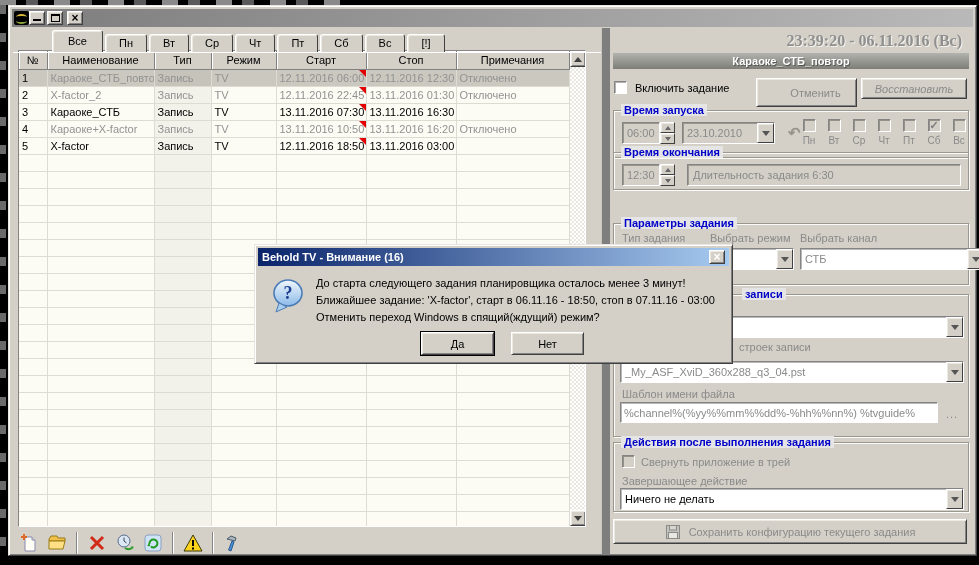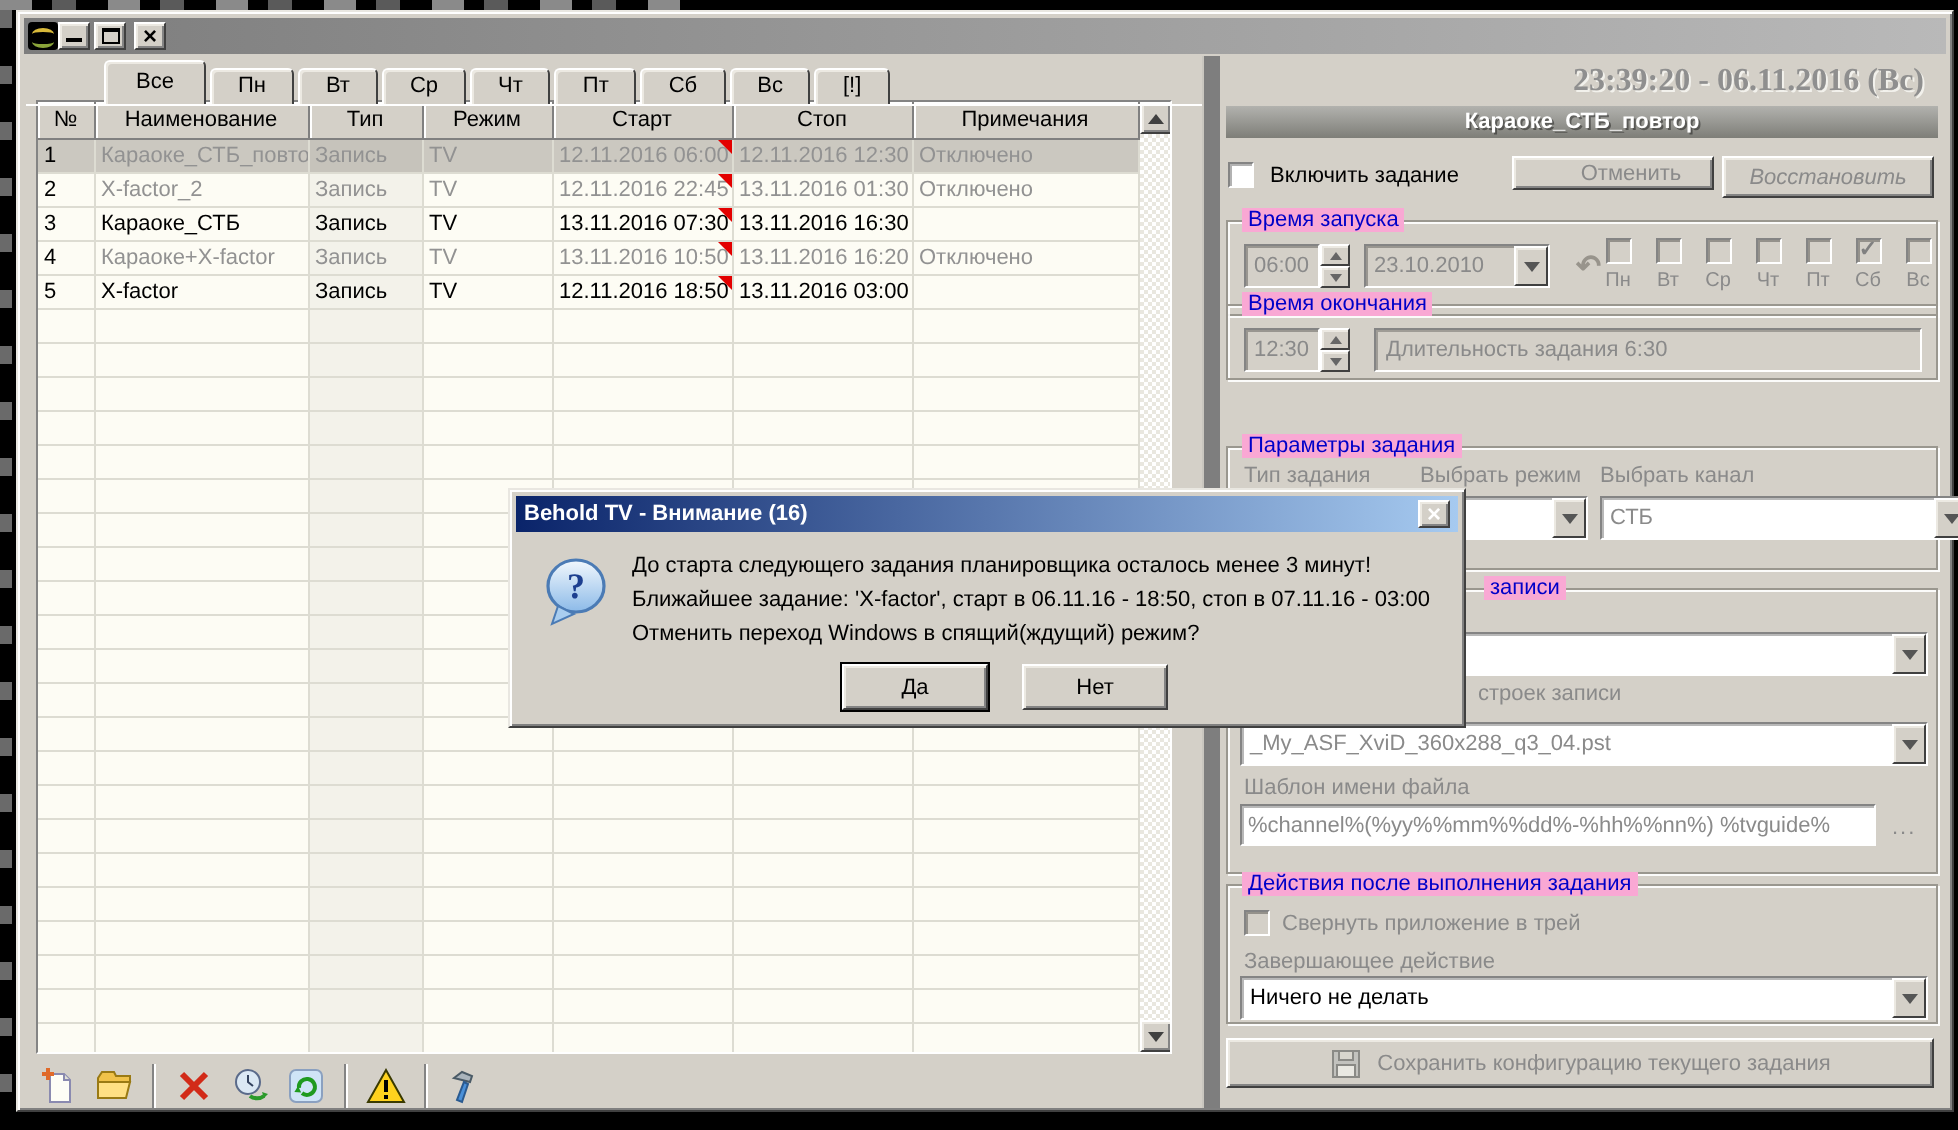--- a/index.html
+++ b/index.html
@@ -87,26 +87,26 @@
     background:linear-gradient(180deg,#b2b2ae,#7e7e78); color:#fff; font-weight:bold; text-align:center;
     line-height:16px; text-shadow:1px 1px 0 rgba(0,0,0,.4); }
   .cb { width:13px; height:13px; background:#fff; border:1px solid; border-color:#848484 #fff #fff #848484;
     box-shadow:inset 1px 1px 0 rgba(0,0,0,.3); font-size:11px; font-weight:bold; color:#808080;
     line-height:11px; text-align:center; }
   .cb.dis { background:#d4d0c8; }
   .row-enable { position:absolute; left:4px; top:53px; display:flex; align-items:center; gap:8px; }
   .btn { background:#d4d0c8; border:1px solid; border-color:#fff #404040 #404040 #fff;
     box-shadow:inset 1px 1px 0 #ece9e2, inset -1px -1px 0 #848484; font-family:inherit; font-size:11px; text-align:center; }
   .btn.disabled { color:#8a8a8a; }
-  .btn-cancel { position:absolute; left:146px; top:50px; width:101px; height:17px;padding-left:18px; }
+  .btn-cancel { position:absolute; left:146px; top:50px; width:101px; height:29px;padding-left:18px; }
   .btn-restore { position:absolute; left:251px; top:50px; width:106px; height:21px;font-style:italic; }
 
   .groupbox { position:absolute; left:3px; width:356px; border:1px solid #9a978f;
     box-shadow:inset 1px 1px 0 rgba(255,255,255,.9), 1px 1px 0 rgba(255,255,255,.9); }
-  .legend { position:absolute; top:-7px; left:7px; background:#f9a8d4; padding:0 3px; color:#0000c8; }
+  .legend { position:absolute; top:-7px; left:7px; background:#e5e5e5; padding:0 3px; color:#0000c8;font-weight:bold; }
   .legend.frag { left:128px; }
   .lbl { color:#8a8a8a; position:absolute; white-space:nowrap; }
 
   .spin { position:absolute; display:flex; height:22px; }
   .spin .val { width:38px; background:#d4d0c8; border:1px solid; border-color:#848484 #fff #fff #848484;
     box-shadow:inset 1px 1px 0 rgba(0,0,0,.28); color:#8a8a8a; line-height:20px; padding-left:4px; }
   .spin .btns { width:15px; display:flex; flex-direction:column; }
   .spin .sb { flex:1; background:#d4d0c8; border:1px solid; border-color:#fff #404040 #404040 #fff;
     box-shadow:inset 1px 1px 0 #ece9e2; display:flex; align-items:center; justify-content:center; }
   .t-up { width:0;height:0;border:3px solid transparent;border-bottom:4px solid #666; margin-top:-3px;}

